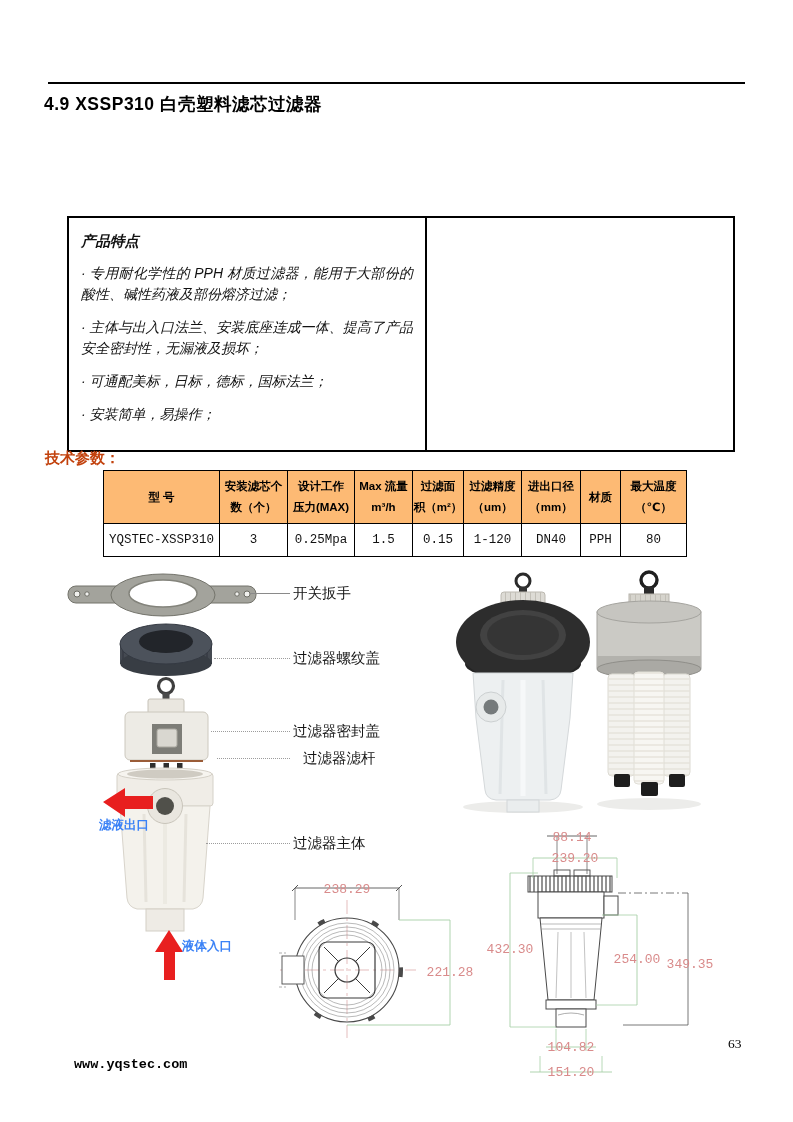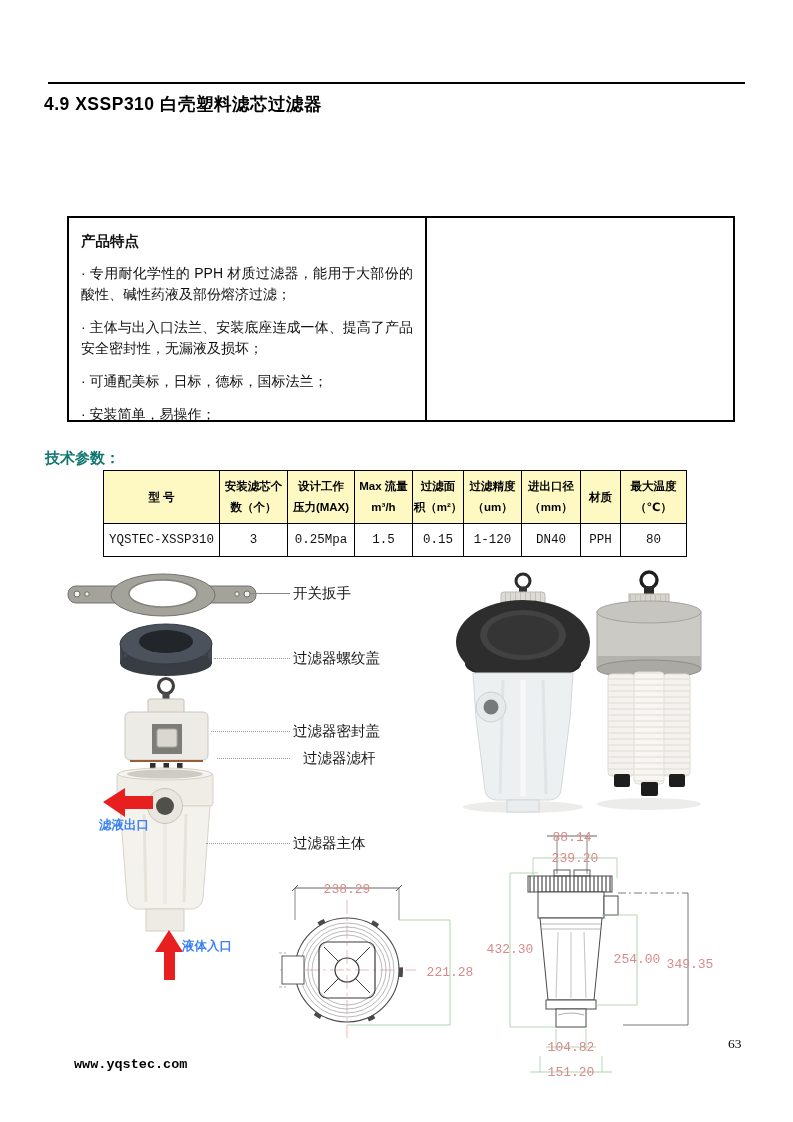--- a/index.html
+++ b/index.html
@@ -12,45 +12,45 @@
   .indent{text-indent:2em;}
   
   .fbox{border:2px solid #000;display:flex;box-sizing:border-box;}
   .fcell{box-sizing:border-box;padding:8px 12px 6px 12px;}
   .fcell-left{width:358px;border-right:2px solid #000;}
   .fcell-right{flex:1;padding-left:76px;}
   .fhead{font-size:14.5px;font-weight:bold;margin:6px 0 2px 0;}
   .fitem{font-size:14px;line-height:21px;margin-top:12px;text-align:justify;}
   .aitem{font-size:14px;margin-top:16px;}
   
-  .spec-label{font-size:15px;font-weight:bold;color:#0f766e;}
+  .spec-label{font-size:15px;font-weight:bold;color:#c2410c;}
   table.spec{border-collapse:collapse;table-layout:fixed;}
   table.spec td,table.spec th{border:1.6px solid #000;text-align:center;vertical-align:middle;padding:0;}
-  table.spec th{background:#fef9c3;font-size:11.5px;font-weight:bold;color:#000;line-height:1.8;height:52px;}
+  table.spec th{background:#fdba74;font-size:11.5px;font-weight:bold;color:#000;line-height:1.8;height:52px;}
   table.spec td{font-family:"Liberation Mono","DejaVu Sans Mono",monospace;font-size:12.5px;height:32px;background:#fff;}
   
   .dlabel{font-size:14.5px;color:#151515;white-space:nowrap;}
   .flowlabel{font-size:12.5px;font-weight:bold;color:#3b82f6;white-space:nowrap;}
   .leader{height:0;border-top:1px dotted #9c9c9c;}
   .leader.solid{border-top-style:solid;border-top-color:#8a8a8a;}
   .footer-site{font-family:"Liberation Mono","DejaVu Sans Mono",monospace;font-size:13.5px;font-weight:bold;color:#000;}
   .pagenum{font-family:"Liberation Serif","DejaVu Serif",serif;font-size:13.5px;color:#000;}
   svg text.dim{font-family:"Liberation Mono","DejaVu Sans Mono",monospace;font-size:13px;}
 </style>
 </head>
 <body>
 
 <div id="page">
 
   <div class="abs rule" style="left:48px;top:70px;width:697px;"></div>
 
   <div class="abs title" style="left:44px;top:80px;">4.9 XSSP310 白壳塑料滤芯过滤器</div>
 
 
-  <div class="abs fbox" style="left:67px;top:204px;width:668px;height:206px;">
+  <div class="abs fbox" style="left:67px;top:204px;width:668px;height:236px;font-style:italic;">
     <div class="fcell fcell-left">
       <div class="fhead">产品特点</div>
       <div class="fitem">· 专用耐化学性的 PPH 材质过滤器，能用于大部份的酸性、碱性药液及部份熔济过滤；</div>
       <div class="fitem">· 主体与出入口法兰、安装底座连成一体、提高了产品安全密封性，无漏液及损坏；</div>
       <div class="fitem">· 可通配美标，日标，德标，国标法兰；</div>
       <div class="fitem">· 安装简单，易操作；</div>
     </div>
   </div>
 
   <div class="abs spec-label" style="left:45px;top:437px;">技术参数：</div>

